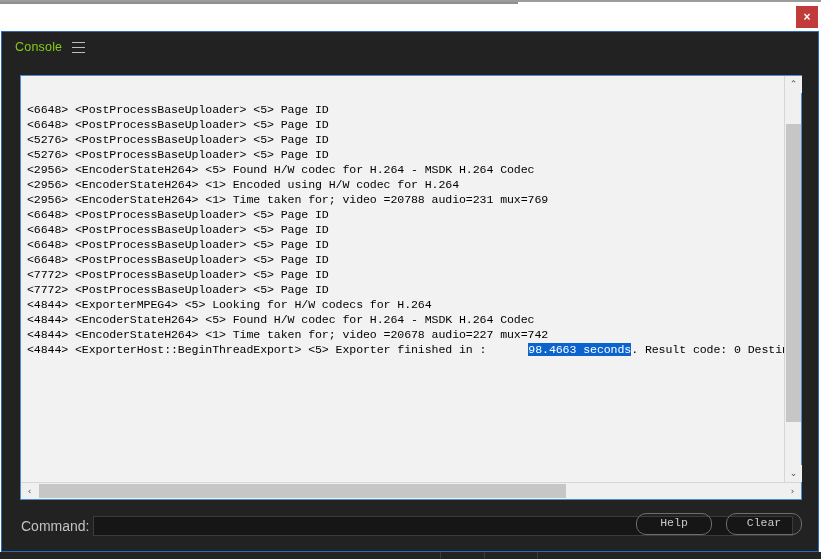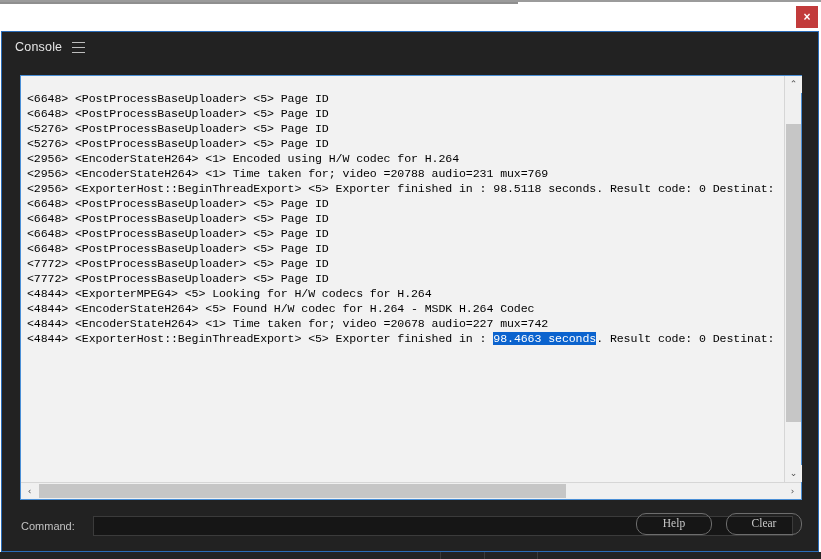--- a/index.html
+++ b/index.html
@@ -63,21 +63,21 @@
   .panel-header {
     position: absolute;
     left: 0; top: 0;
     width: 100%; height: 30px;
     display: flex;
     align-items: center;
     padding-left: 13px;
     box-sizing: border-box;
   }
   .tab-label {
-    color: #e5e5e5;
+    color: #84cc16;
     font-size: 12.5px;
     letter-spacing: 0.2px;
   }
   .hamburger {
     margin-left: 10px;
     width: 13px;
     height: 11px;
     display: inline-flex;
     flex-direction: column;
     justify-content: space-between;
@@ -93,39 +93,40 @@
   .logwrap {
     position: absolute;
     left: 18px; top: 43px;
     width: 782px; height: 425px;
     border: 1px solid #4a8fd6;
     box-sizing: border-box;
     background: #f2f2f2;
   }
   .logtext {
     position: absolute;
-    left: 0; top: 1px;
+    left: 0; top: 12px;
     width: 763px;
     height: 406px;
     overflow: hidden;
     background: #f2f2f2;
     box-sizing: border-box;
     padding: 14px 0 0 6px;
   }
   .logline {
     font-family: "Liberation Mono", "DejaVu Sans Mono", monospace;
     font-size: 11.6px;
     line-height: 15px;
     color: #000000;
     white-space: pre;
     letter-spacing: -0.1px;
   }
   .sel {
     background: #0b63ce;
     color: #ffffff;
+    margin-left: 35px;
   }
 
   
   .vscroll {
     position: absolute;
     right: 0; top: 0;
     width: 17px; height: 406px;
     background: #f0f0f0;
     border-left: 1px solid #d6d6d6;
     box-sizing: border-box;
@@ -186,21 +187,21 @@
     left: 0; top: 482px;
     width: 100%;
     height: 24px;
     display: flex;
     align-items: center;
   }
   .cmd-label {
     width: 72px;
     margin-left: 19px;
     color: #c2c2c2;
-    font-size: 11px;
+    font-size: 14px;
   }
   .cmd-input {
     width: 700px;
     height: 20px;
     background: #161616;
     border: 1px solid #3b3b3b;
     box-sizing: border-box;
     color: #dcdcdc;
     font-size: 11.5px;
     padding: 0 5px;
@@ -220,21 +221,21 @@
     height: 20px;
     border: 1px solid #6d6d6d;
     border-radius: 10px;
     background: transparent;
     color: #c9c9c9;
     font-size: 11.5px;
     line-height: 18px;
     text-align: center;
     padding: 0 10px;
     cursor: pointer;
-    font-family: Liberation Serif, serif;
+    font-family: Liberation Mono, monospace;
   }
 
   
   .below {
     position: absolute;
     left: 0; bottom: 0;
     width: 821px; height: 7px;
     background: #232323;
   }
   .below-div {
@@ -264,23 +265,23 @@
       </span>
     </div>
 
     <div class="logwrap">
 
       <div class="logtext">
         <div class="logline">&lt;6648&gt; &lt;PostProcessBaseUploader&gt; &lt;5&gt; Page ID</div>
         <div class="logline">&lt;6648&gt; &lt;PostProcessBaseUploader&gt; &lt;5&gt; Page ID</div>
         <div class="logline">&lt;5276&gt; &lt;PostProcessBaseUploader&gt; &lt;5&gt; Page ID</div>
         <div class="logline">&lt;5276&gt; &lt;PostProcessBaseUploader&gt; &lt;5&gt; Page ID</div>
+        <div class="logline">&lt;2956&gt; &lt;EncoderStateH264&gt; &lt;5&gt; Found H/W codec for H.264 - MSDK H.264 Codec</div>
         <div class="logline">&lt;2956&gt; &lt;EncoderStateH264&gt; &lt;1&gt; Encoded using H/W codec for H.264</div>
         <div class="logline">&lt;2956&gt; &lt;EncoderStateH264&gt; &lt;1&gt; Time taken for; video =20788 audio=231 mux=769</div>
-        <div class="logline">&lt;2956&gt; &lt;ExporterHost::BeginThreadExport&gt; &lt;5&gt; Exporter finished in : 98.5118 seconds. Result code: 0 Destinat:</div>
         <div class="logline">&lt;6648&gt; &lt;PostProcessBaseUploader&gt; &lt;5&gt; Page ID</div>
         <div class="logline">&lt;6648&gt; &lt;PostProcessBaseUploader&gt; &lt;5&gt; Page ID</div>
         <div class="logline">&lt;6648&gt; &lt;PostProcessBaseUploader&gt; &lt;5&gt; Page ID</div>
         <div class="logline">&lt;6648&gt; &lt;PostProcessBaseUploader&gt; &lt;5&gt; Page ID</div>
         <div class="logline">&lt;7772&gt; &lt;PostProcessBaseUploader&gt; &lt;5&gt; Page ID</div>
         <div class="logline">&lt;7772&gt; &lt;PostProcessBaseUploader&gt; &lt;5&gt; Page ID</div>
         <div class="logline">&lt;4844&gt; &lt;ExporterMPEG4&gt; &lt;5&gt; Looking for H/W codecs for H.264</div>
         <div class="logline">&lt;4844&gt; &lt;EncoderStateH264&gt; &lt;5&gt; Found H/W codec for H.264 - MSDK H.264 Codec</div>
         <div class="logline">&lt;4844&gt; &lt;EncoderStateH264&gt; &lt;1&gt; Time taken for; video =20678 audio=227 mux=742</div>
         <div class="logline"><span>&lt;4844&gt; &lt;ExporterHost::BeginThreadExport&gt; &lt;5&gt; Exporter finished in : </span><span class="sel">98.4663 seconds</span><span>. Result code: 0 Destinat:</span></div>

